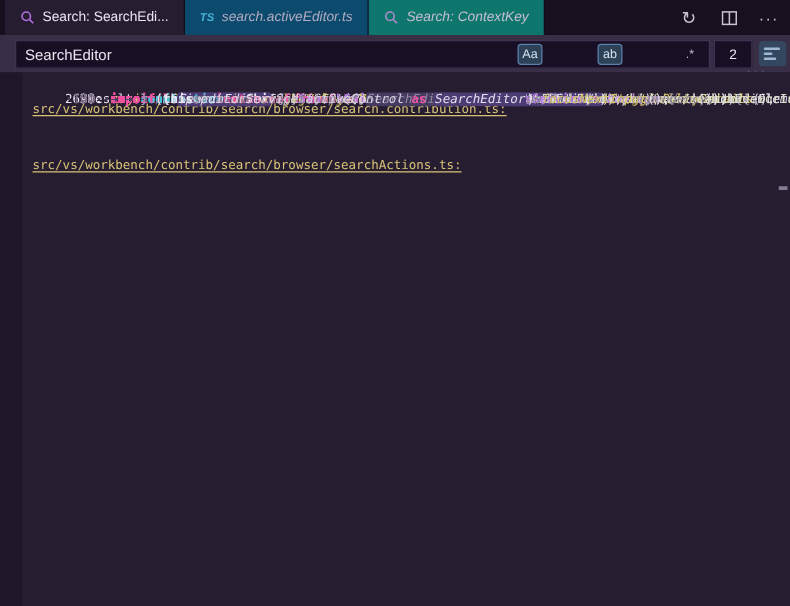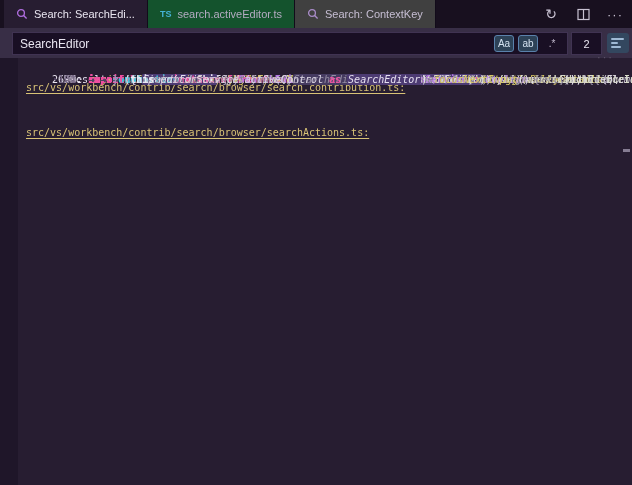--- a/index.html
+++ b/index.html
@@ -2,35 +2,35 @@
 <html><head>
 <meta charset="utf-8">
 <style>
   html,body{margin:0;padding:0;}
   body{width:632px;height:485px;overflow:hidden;background:#18101f;font-family:"Liberation Sans",sans-serif;position:relative;}
 
   
   .tab-bar{position:absolute;left:4px;top:0;width:632px;height:28px;background:#18101f;display:flex;align-items:stretch;}
   .tab{display:flex;align-items:center;gap:6px;padding:0 12px;font-size:11px;border-right:1px solid #120b1a;cursor:default;white-space:nowrap;}
   .tab.active{background:#271d31;color:#e9e5f0;}
-  .tab.preview{background:#14532d;color:#b4abc2;}
-  .tab.inactive{background:#404040;color:#c5bdd2;}
+  .tab.preview{background:#0c4a6e;color:#b4abc2;font-style:italic;}
+  .tab.inactive{background:#0f766e;color:#c5bdd2;font-style:italic;}
   .tab .mag{flex:0 0 auto;}
   .ts-badge{color:#45b3d6;font-size:9px;font-weight:bold;letter-spacing:0;}
   .tabbar-actions{margin-left:auto;display:flex;align-items:center;gap:14px;padding-right:12px;color:#c8c2d2;}
   .tb-act{display:flex;align-items:center;justify-content:center;width:18px;height:18px;color:#c8c2d2;}
   .refresh-glyph{font-size:14px;line-height:1;}
   .dots-glyph{font-size:13px;letter-spacing:1px;line-height:1;}
 
   
   .search-row{position:absolute;left:0;top:28px;width:632px;height:30px;background:#382e46;}
   .query-input{position:absolute;left:12px;top:4px;width:554px;height:21px;background:#190f24;border:1px solid #403352;display:flex;align-items:center;}
   .query-text{color:#e9e5f0;font-size:12px;padding-left:7px;flex:1 1 auto;overflow:hidden;white-space:nowrap;}
   .toggles{display:flex;align-items:center;gap:4px;padding-right:5px;}
-  .toggle{font-size:10px;display:flex;align-items:center;justify-content:center;height:15px;min-width:18px;border-radius:3px;}
+  .toggle{font-size:10px;display:flex;align-items:center;justify-content:center;height:15px;min-width:18px;border-radius:3px;margin-left:40px;}
   .toggle.on{background:#2d4257;border:1px solid #5a81ab;color:#d4e2f0;}
   .toggle.off{border:1px solid transparent;color:#c0b8cc;}
   .toggle .uline{}
   .ctx-box{position:absolute;left:571px;top:4px;width:29px;height:21px;background:#190f24;border:1px solid #403352;color:#e9e5f0;font-size:11px;display:flex;align-items:center;justify-content:center;}
   .details-btn{position:absolute;left:607px;top:5px;width:22px;height:20px;background:#33475f;border-radius:3px;display:flex;flex-direction:column;justify-content:center;align-items:flex-start;gap:2px;padding-left:4px;box-sizing:border-box;}
   .details-btn i{display:block;height:2px;background:#9fb9d4;border-radius:1px;}
   .more-dots{position:absolute;left:597px;top:51px;color:#5d5368;font-size:11px;letter-spacing:2px;z-index:5;}
 
   
   .editor{position:absolute;left:0;top:58px;width:632px;height:427px;background:#271d31;overflow:hidden;}

